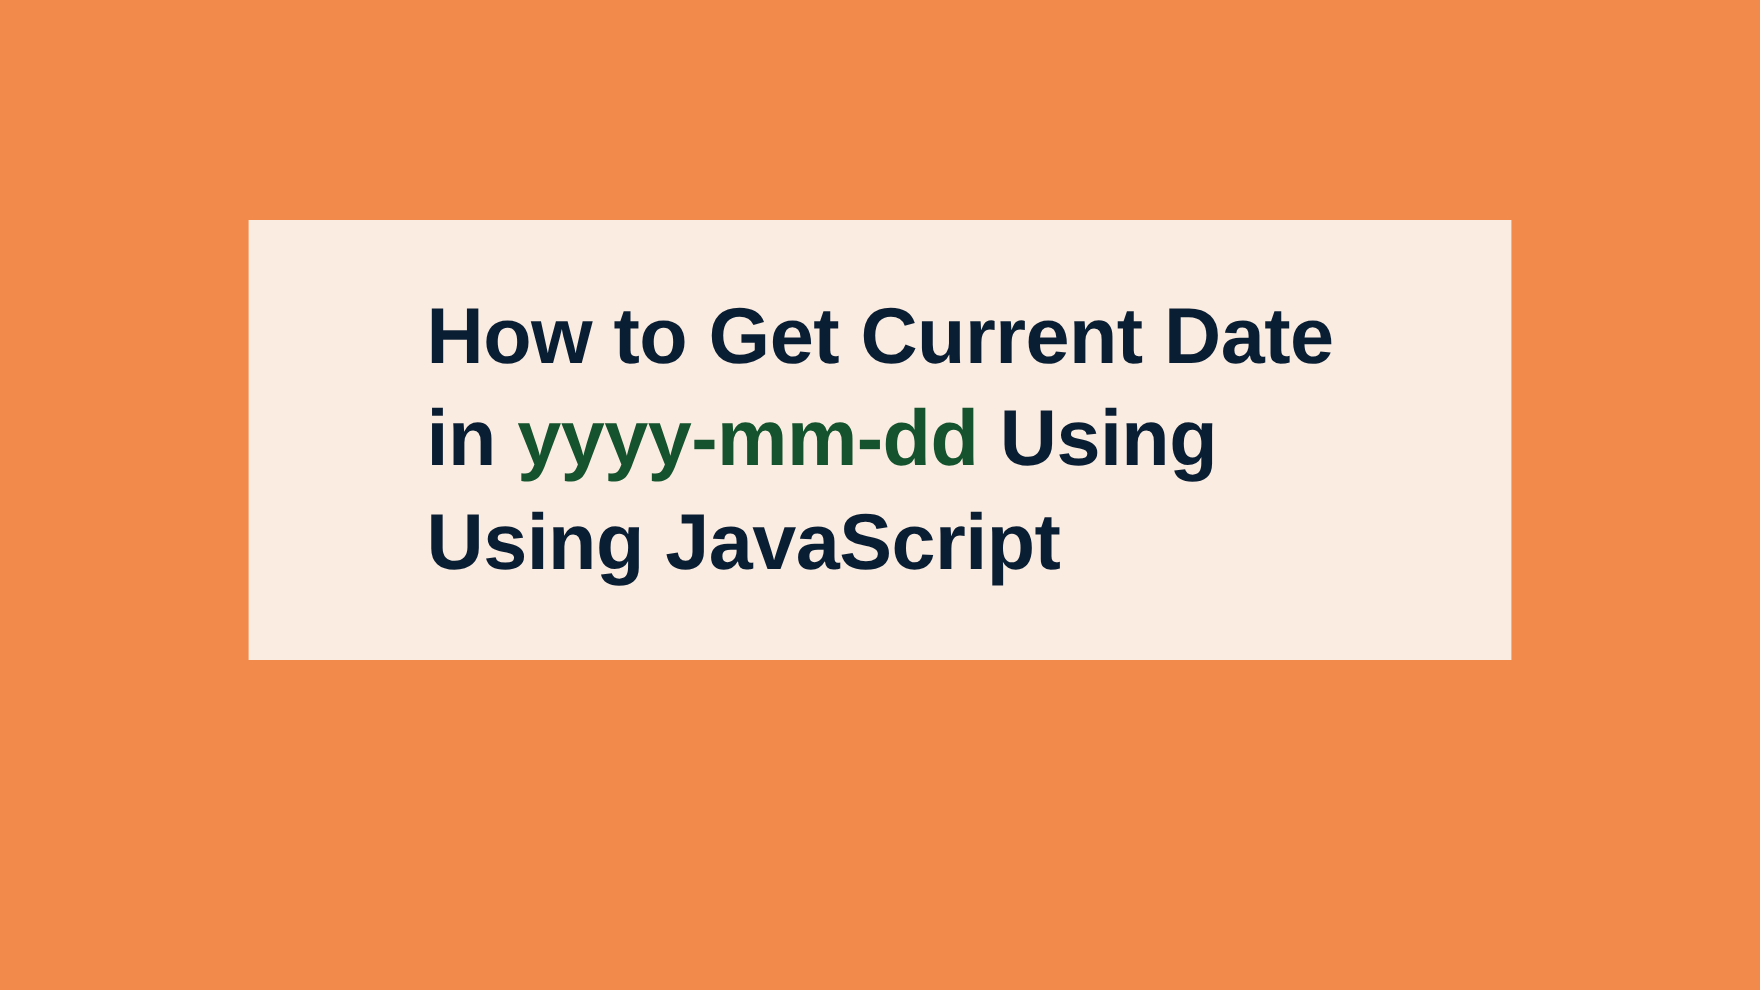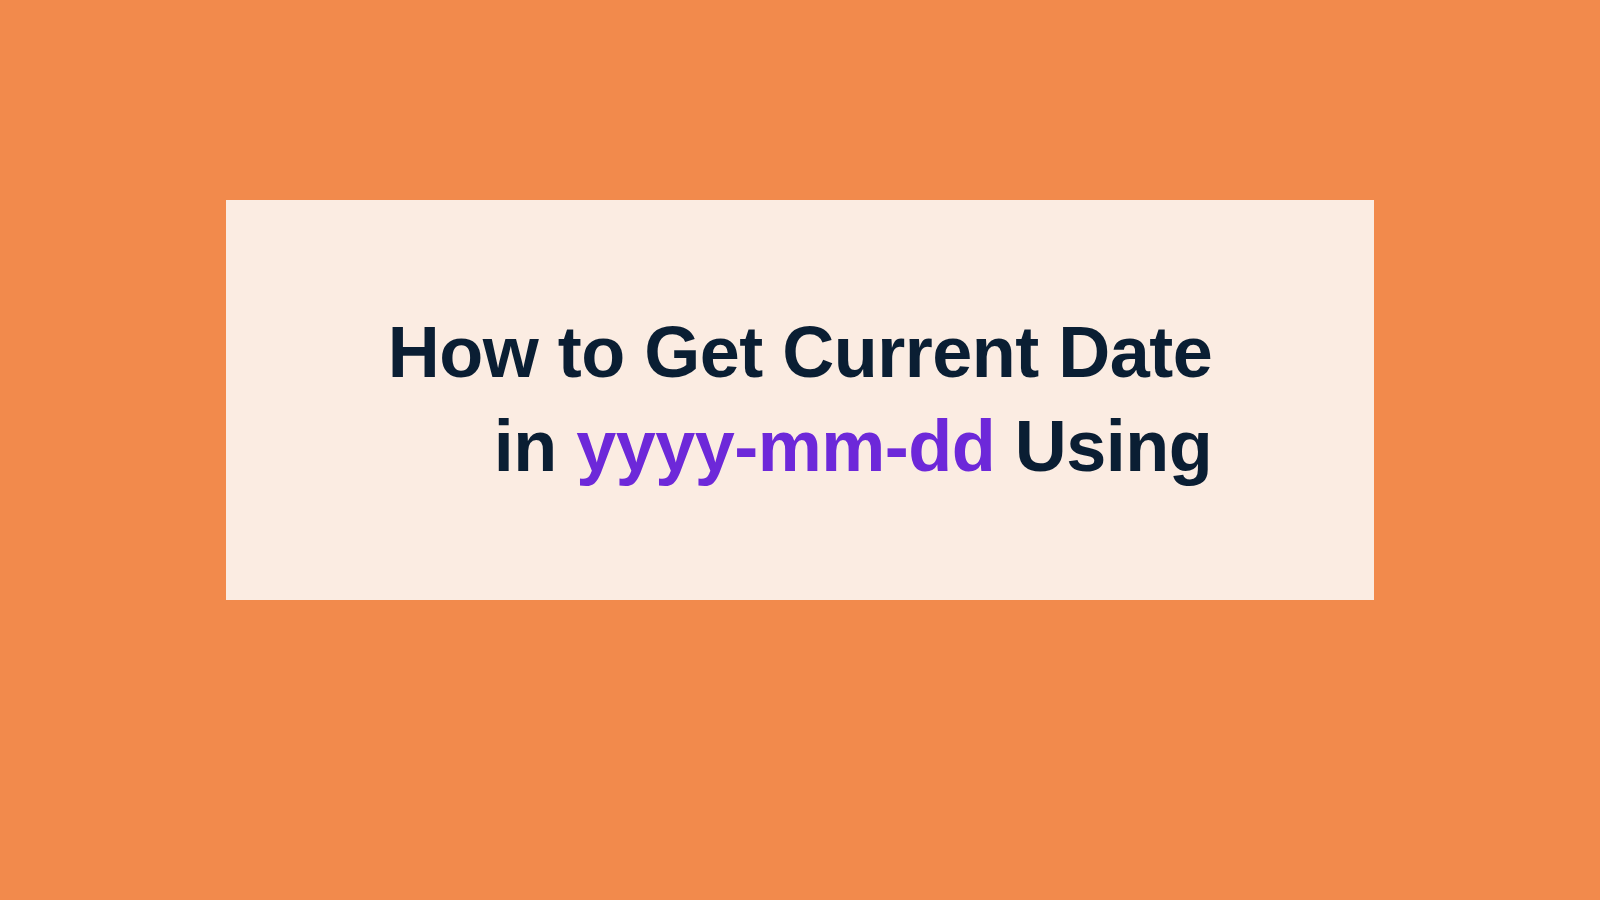--- a/index.html
+++ b/index.html
@@ -26,31 +26,32 @@
       align-items: center;
       justify-content: center;
       padding: 40px;
       margin-top: -100px;
     }
     
     .heading {
       font-size: 72px;
       font-weight: 800;
       color: #0a1e33;
-      text-align: right;
+      text-align: left;
       line-height: 1.3;
       letter-spacing: -0.5px;
     }
     
     .highlight {
-      color: #6d28d9;
+      color: #14532d;
       margin-top: 32px;
     }
   </style>
 </head>
 <body>
 
 <div class="card">
   <h1 class="heading">
     <span>How to Get Current Date</span><br>
     <span>in </span><span class="highlight">yyyy-mm-dd</span><span> Using</span><br>
+    <span>Using JavaScript</span>
   </h1>
 </div>
 
 </body></html>

